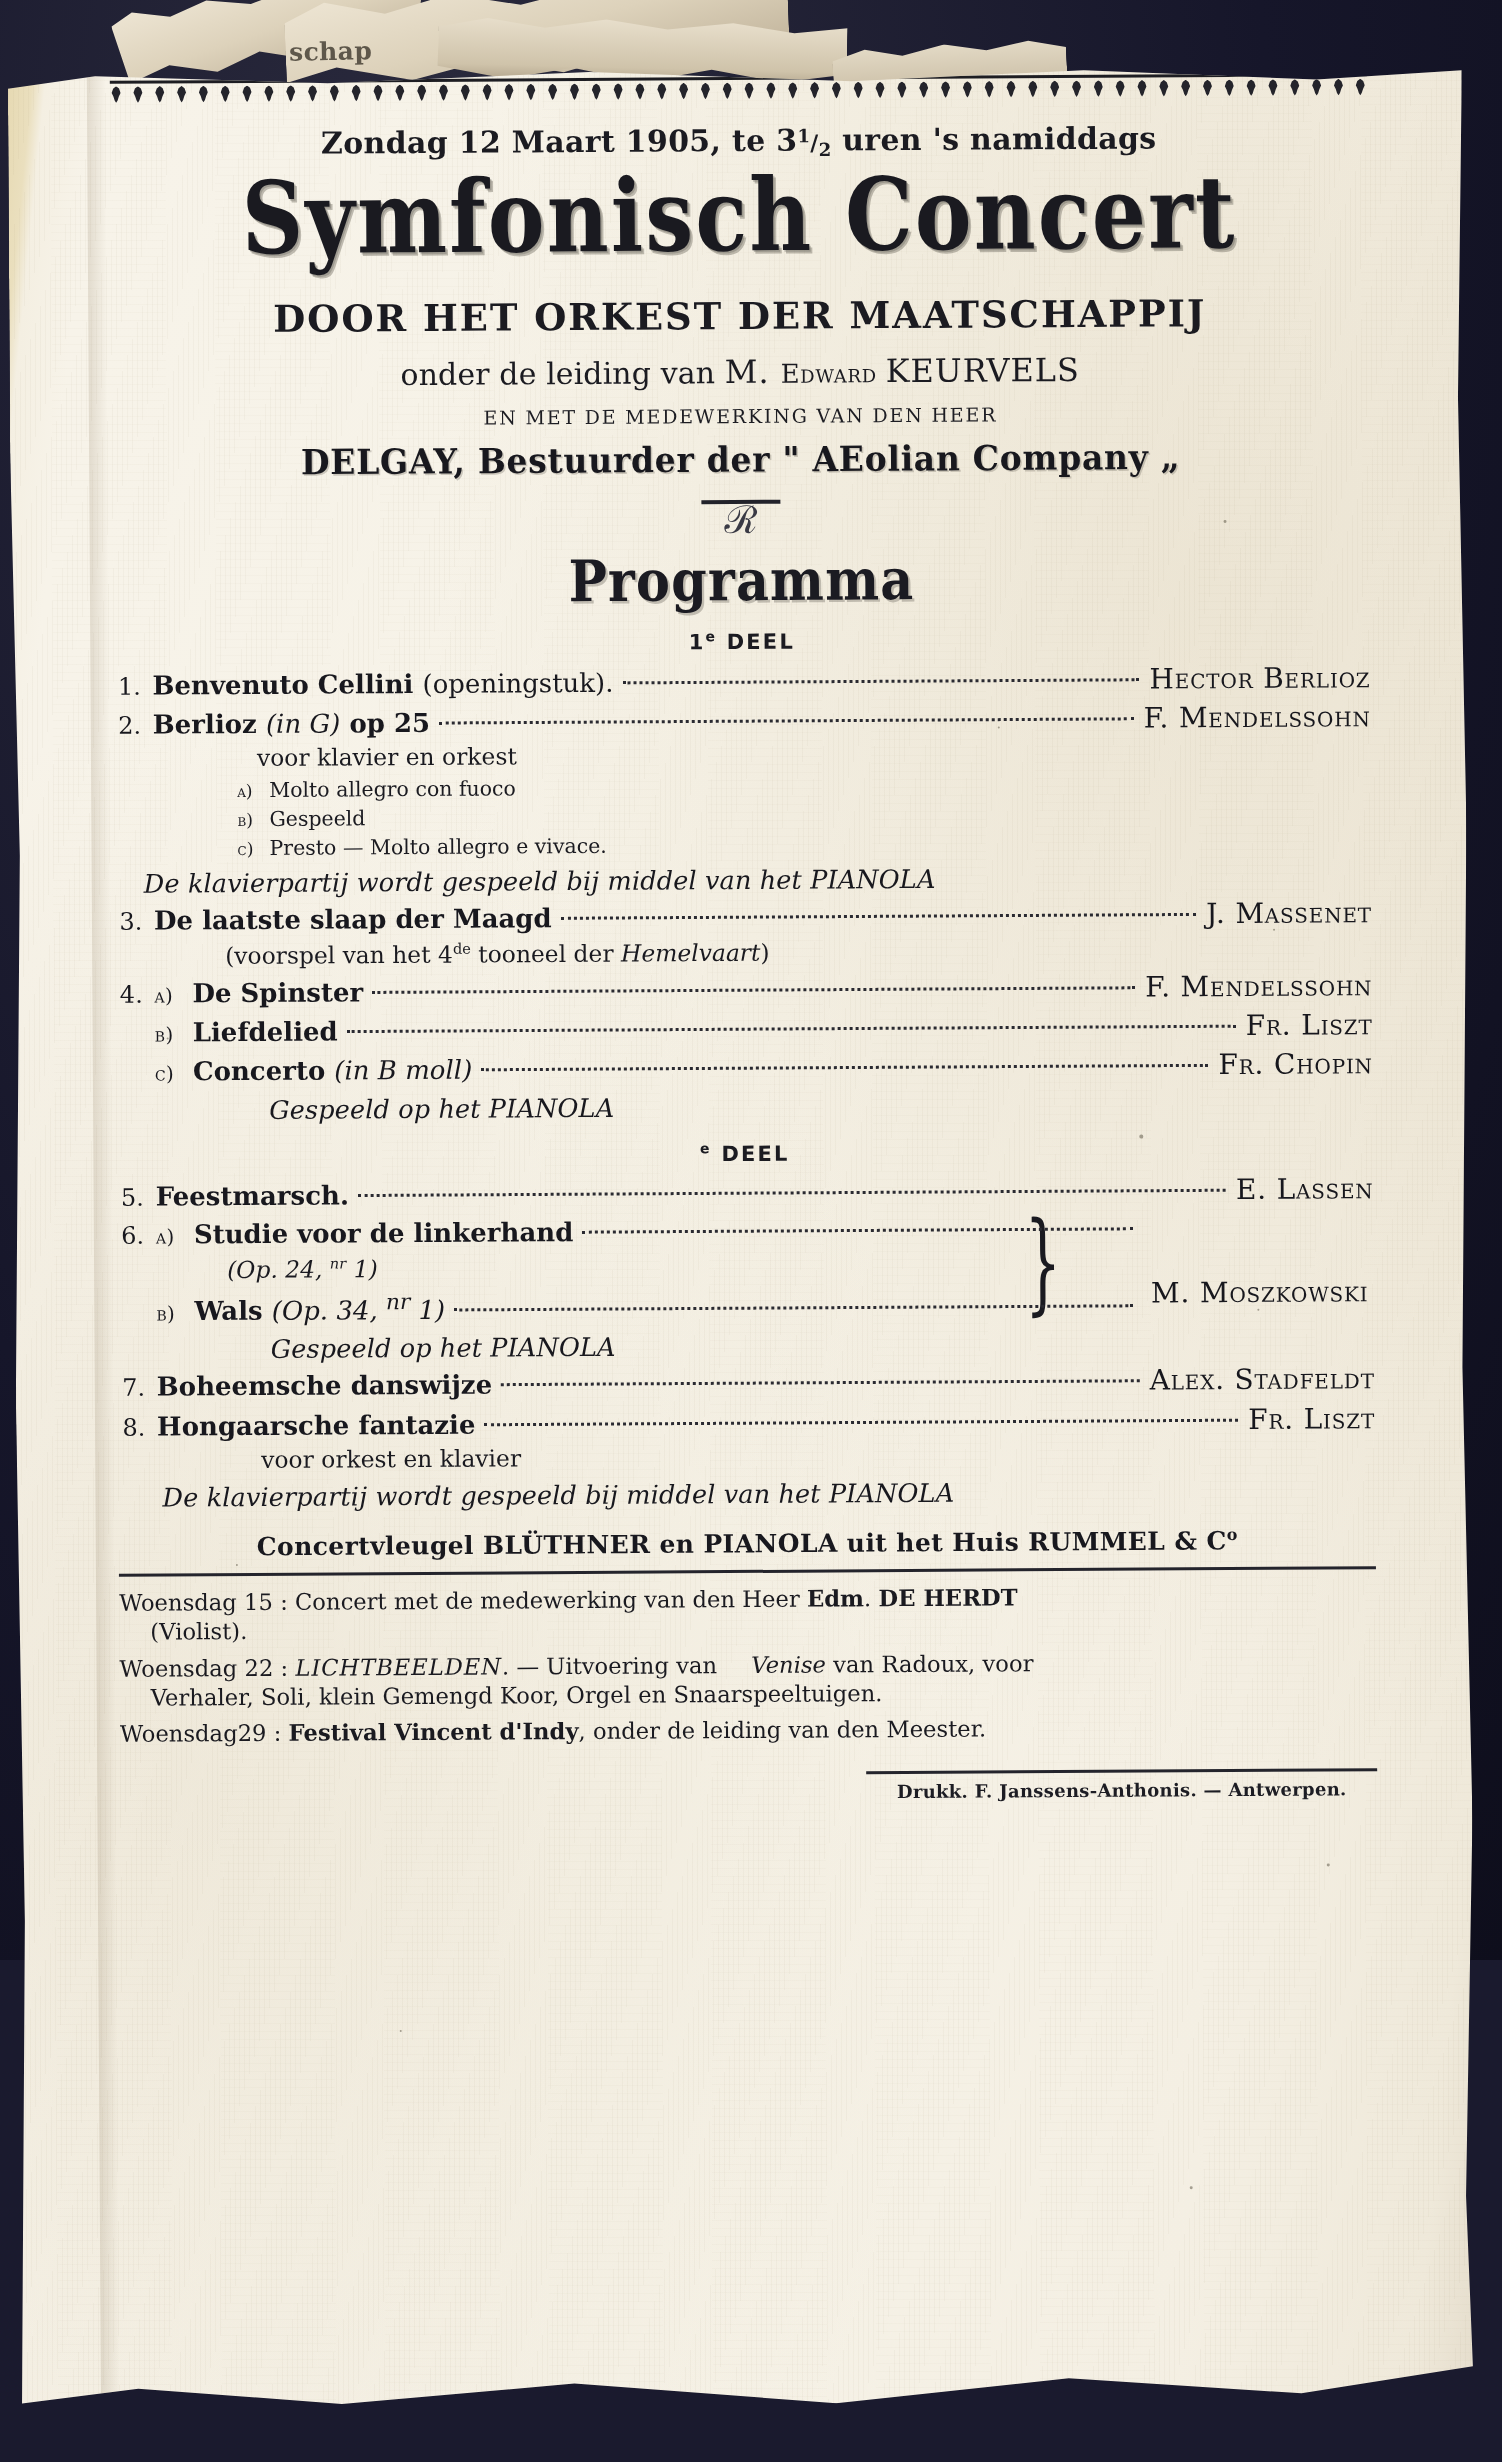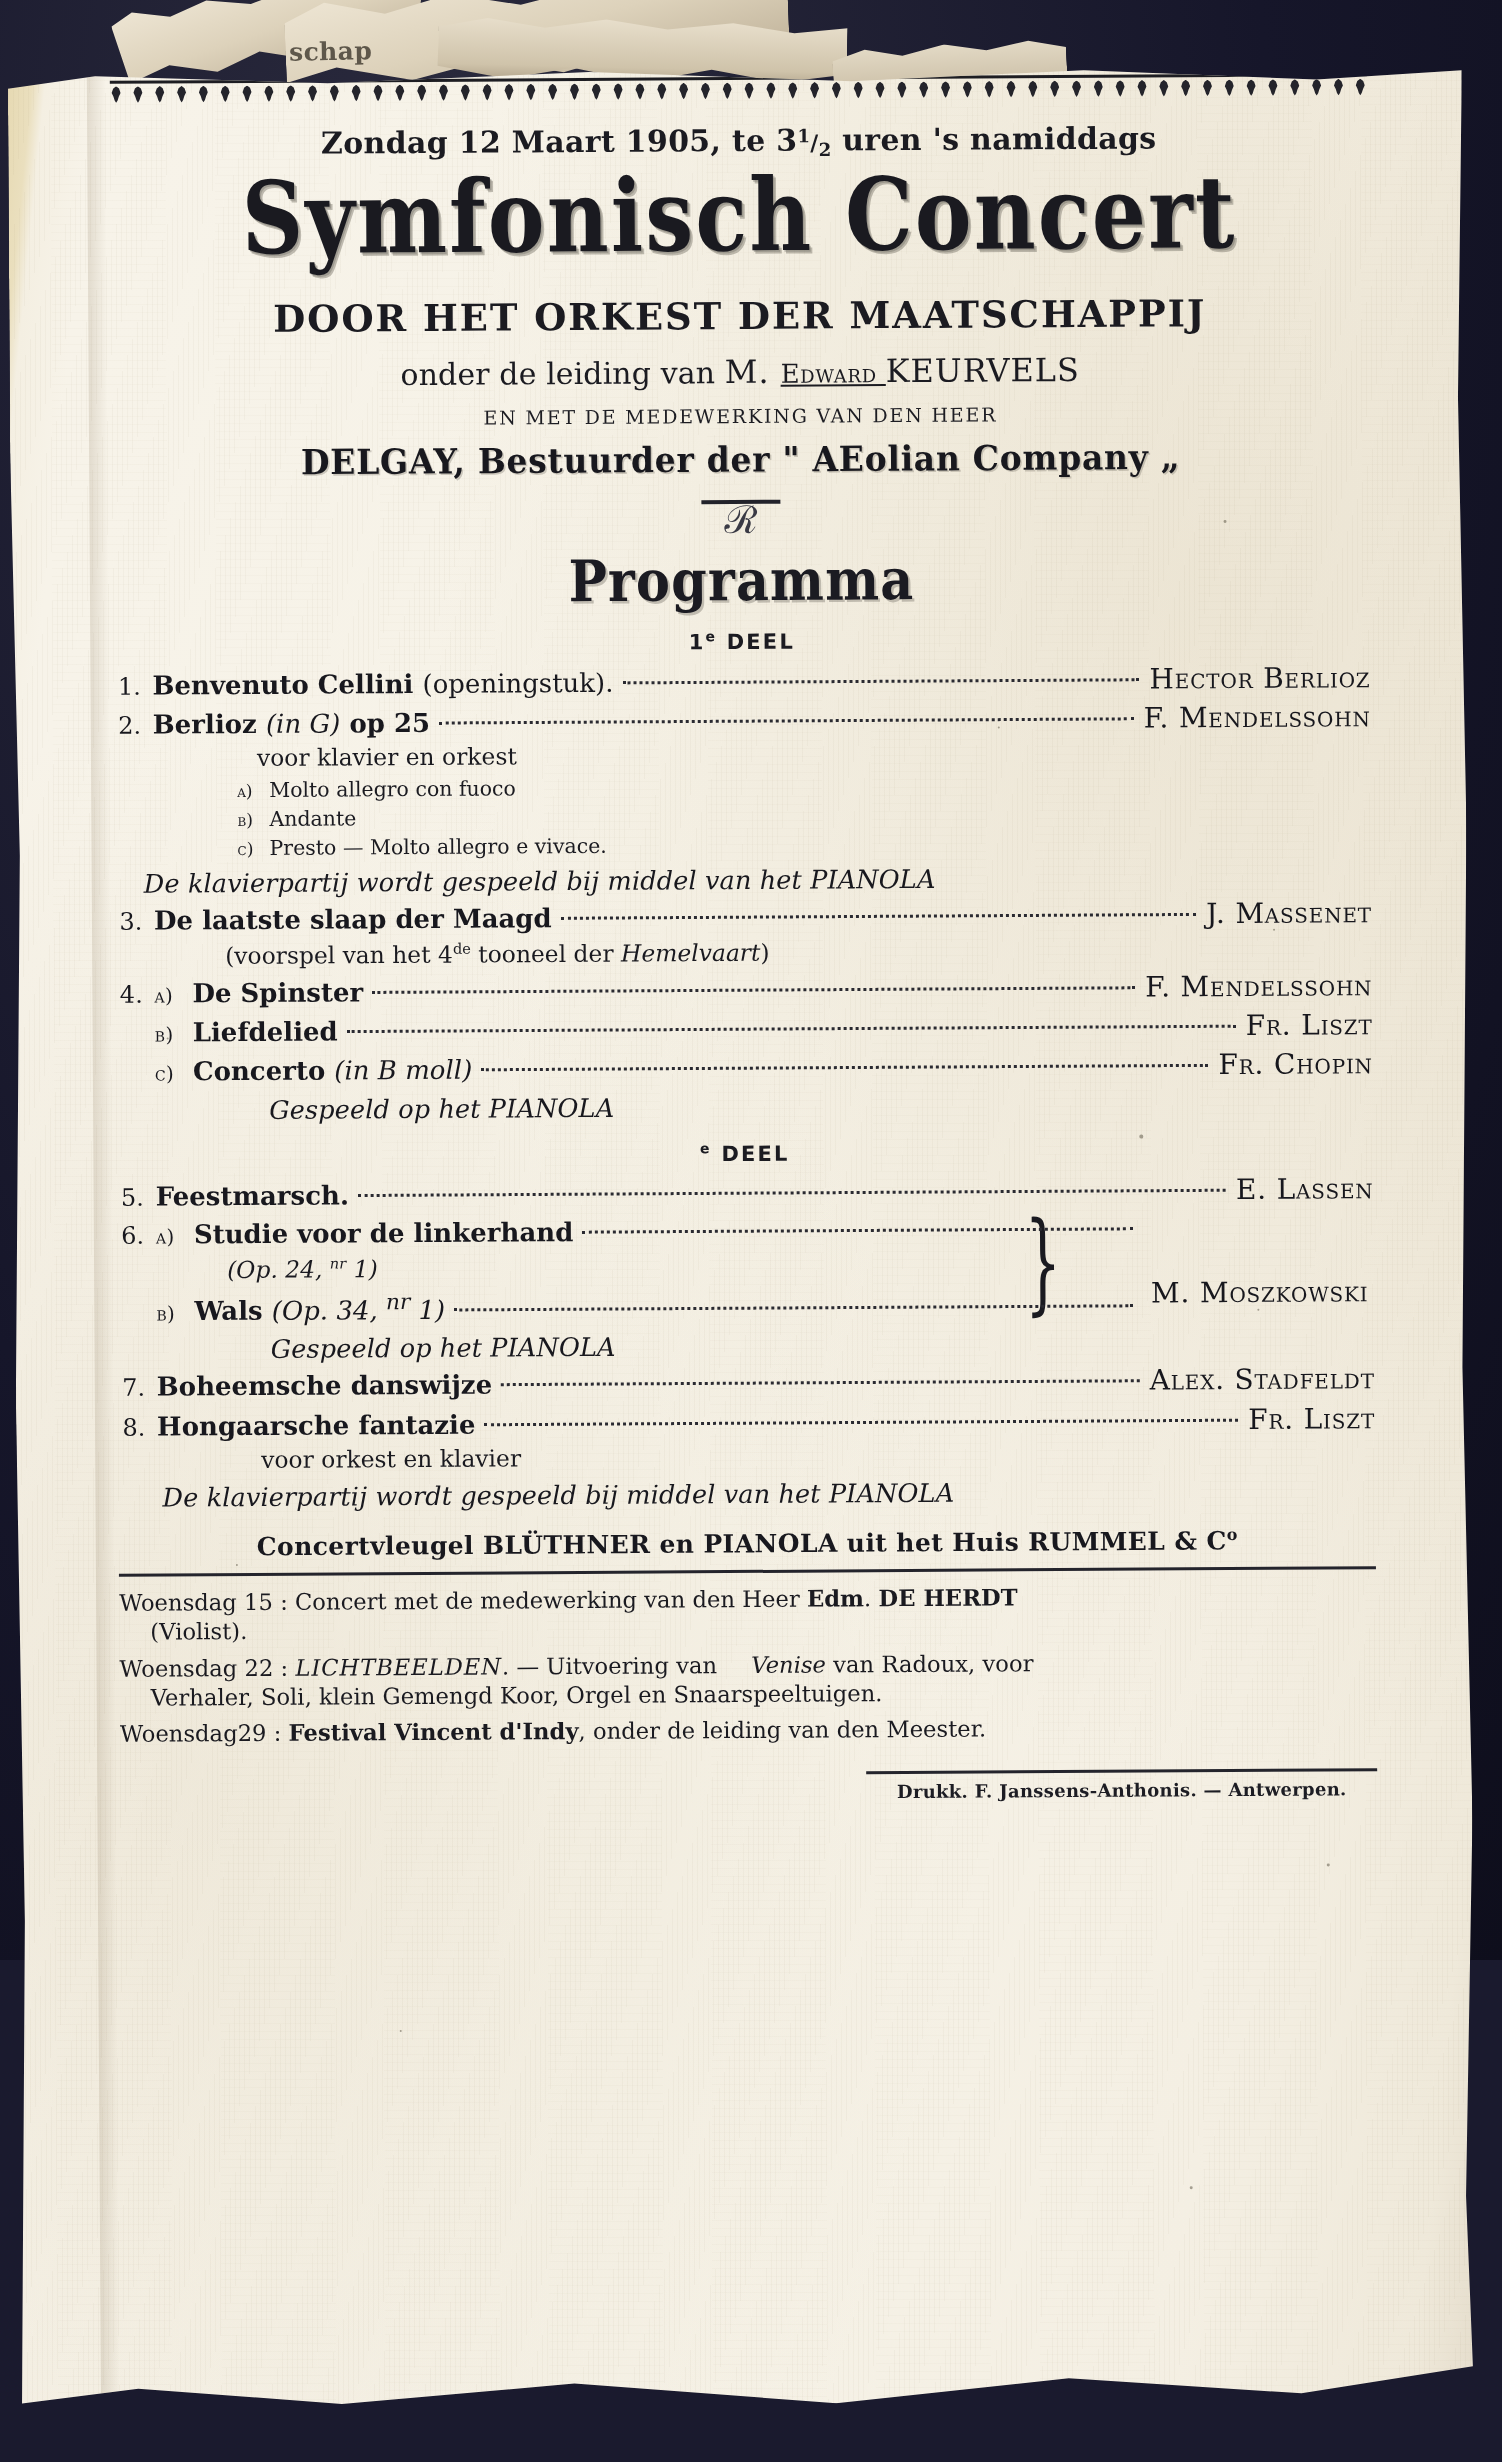--- a/index.html
+++ b/index.html
@@ -135,21 +135,21 @@
   .line2 {
     margin-top:34px; text-align:center;
     font-family:"DejaVu Serif", serif;
     font-size:37px; font-weight:700; letter-spacing:1.9px; color:#1b1b21;
   }
   .line3 {
     margin-top:14.6px; text-align:center;
     font-family:"DejaVu Serif", serif;
     font-size:30px; color:#1b1b21; letter-spacing:0.1px;
   }
-  .line3 .sc { font-size:26px; font-variant:small-caps; letter-spacing:0.7px;text-decoration:underline; }
+  .line3 .sc { font-size:26px; font-variant:small-caps; letter-spacing:0.7px; }
   .line3 .big { font-size:32px; letter-spacing:0.9px; }
 
   .line4 {
     margin-top:14.6px; text-align:center;
     font-family:"DejaVu Serif", serif;
     font-size:19px; font-variant:small-caps;
     letter-spacing:1.8px; color:#1d1d23;
   }
   .line5 {
     margin-top:13px; text-align:center;
@@ -410,21 +410,21 @@
           <span class="pcomp">F. Mendelssohn</span>
         </div>
         <div class="psub i1">voor klavier en orkest</div>
 
         <div class="pmov">
           <span class="ml">a)</span>
           <span>Molto allegro con fuoco</span>
         </div>
         <div class="pmov">
           <span class="ml">b)</span>
-          <span>Andante</span>
+          <span>Gespeeld</span>
         </div>
         <div class="pmov">
           <span class="ml">c)</span>
           <span>Presto — Molto allegro e vivace.</span>
         </div>
 
         <div class="pianola c">De klavierpartij wordt gespeeld bij middel van het PIANOLA</div>
 
         <div class="prow">
           <span class="pnum">3.</span>

